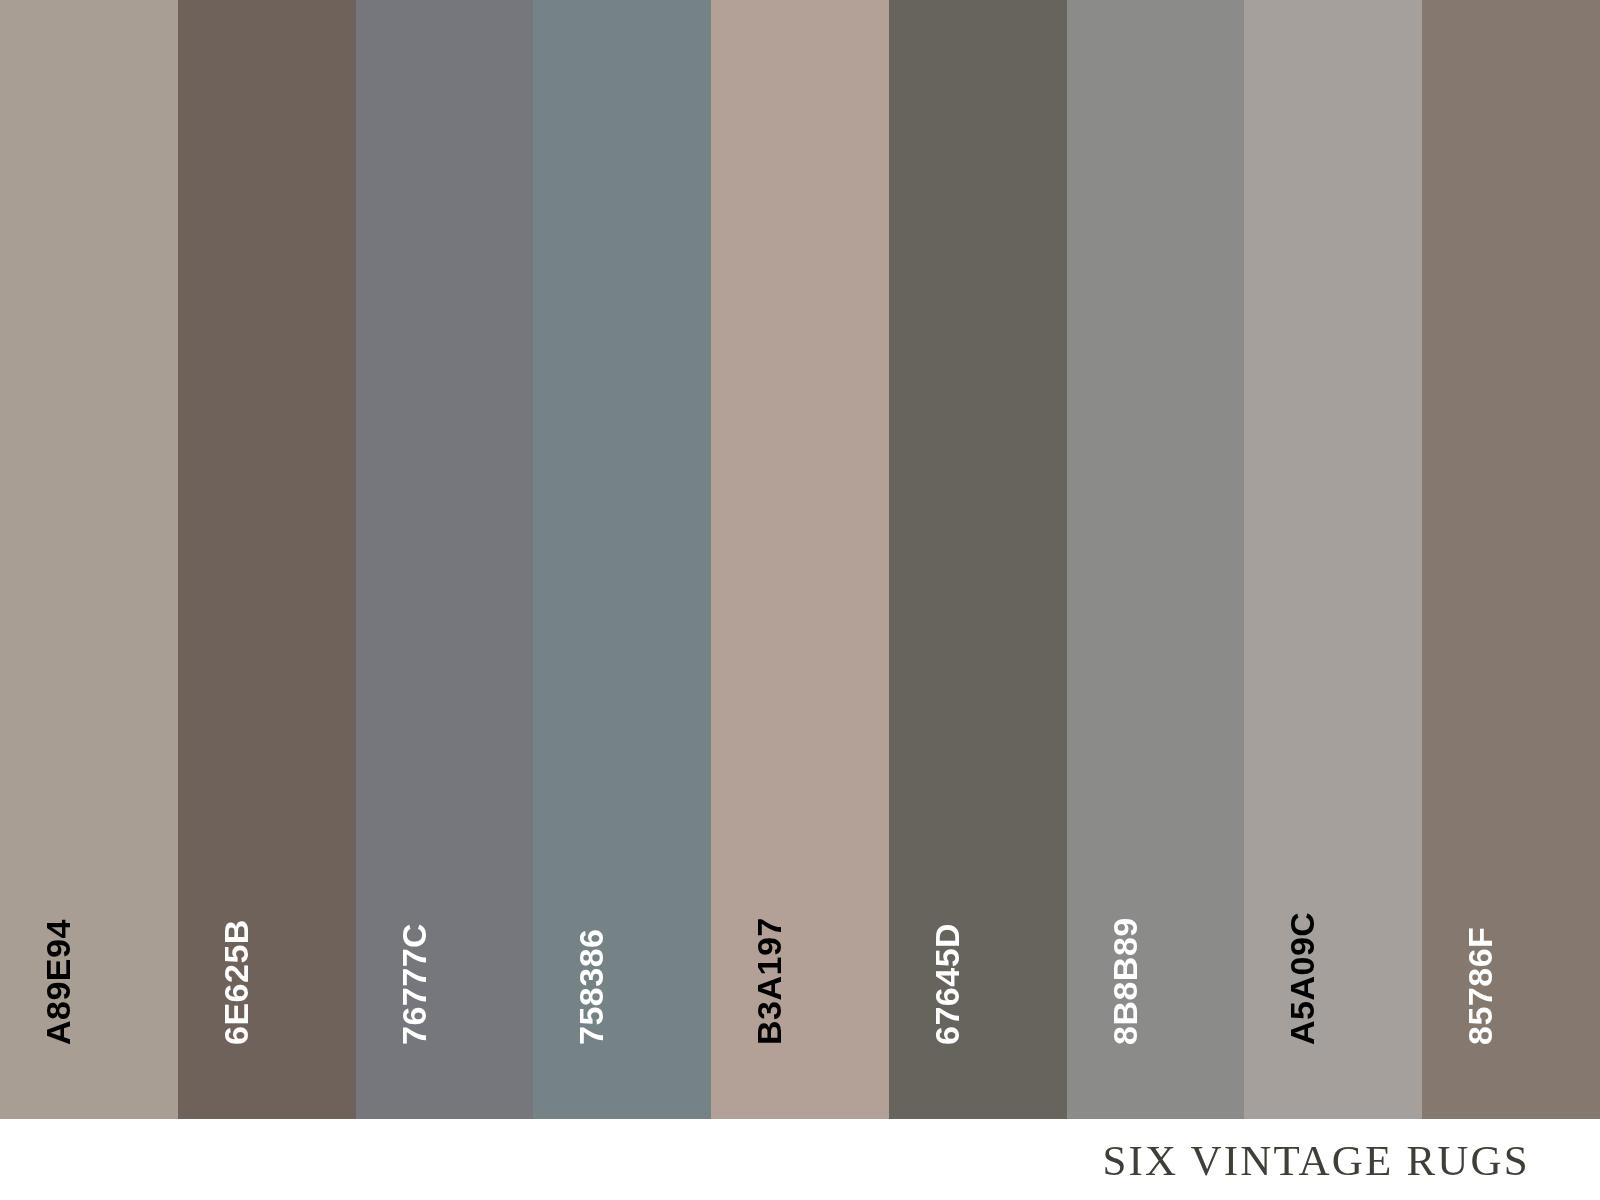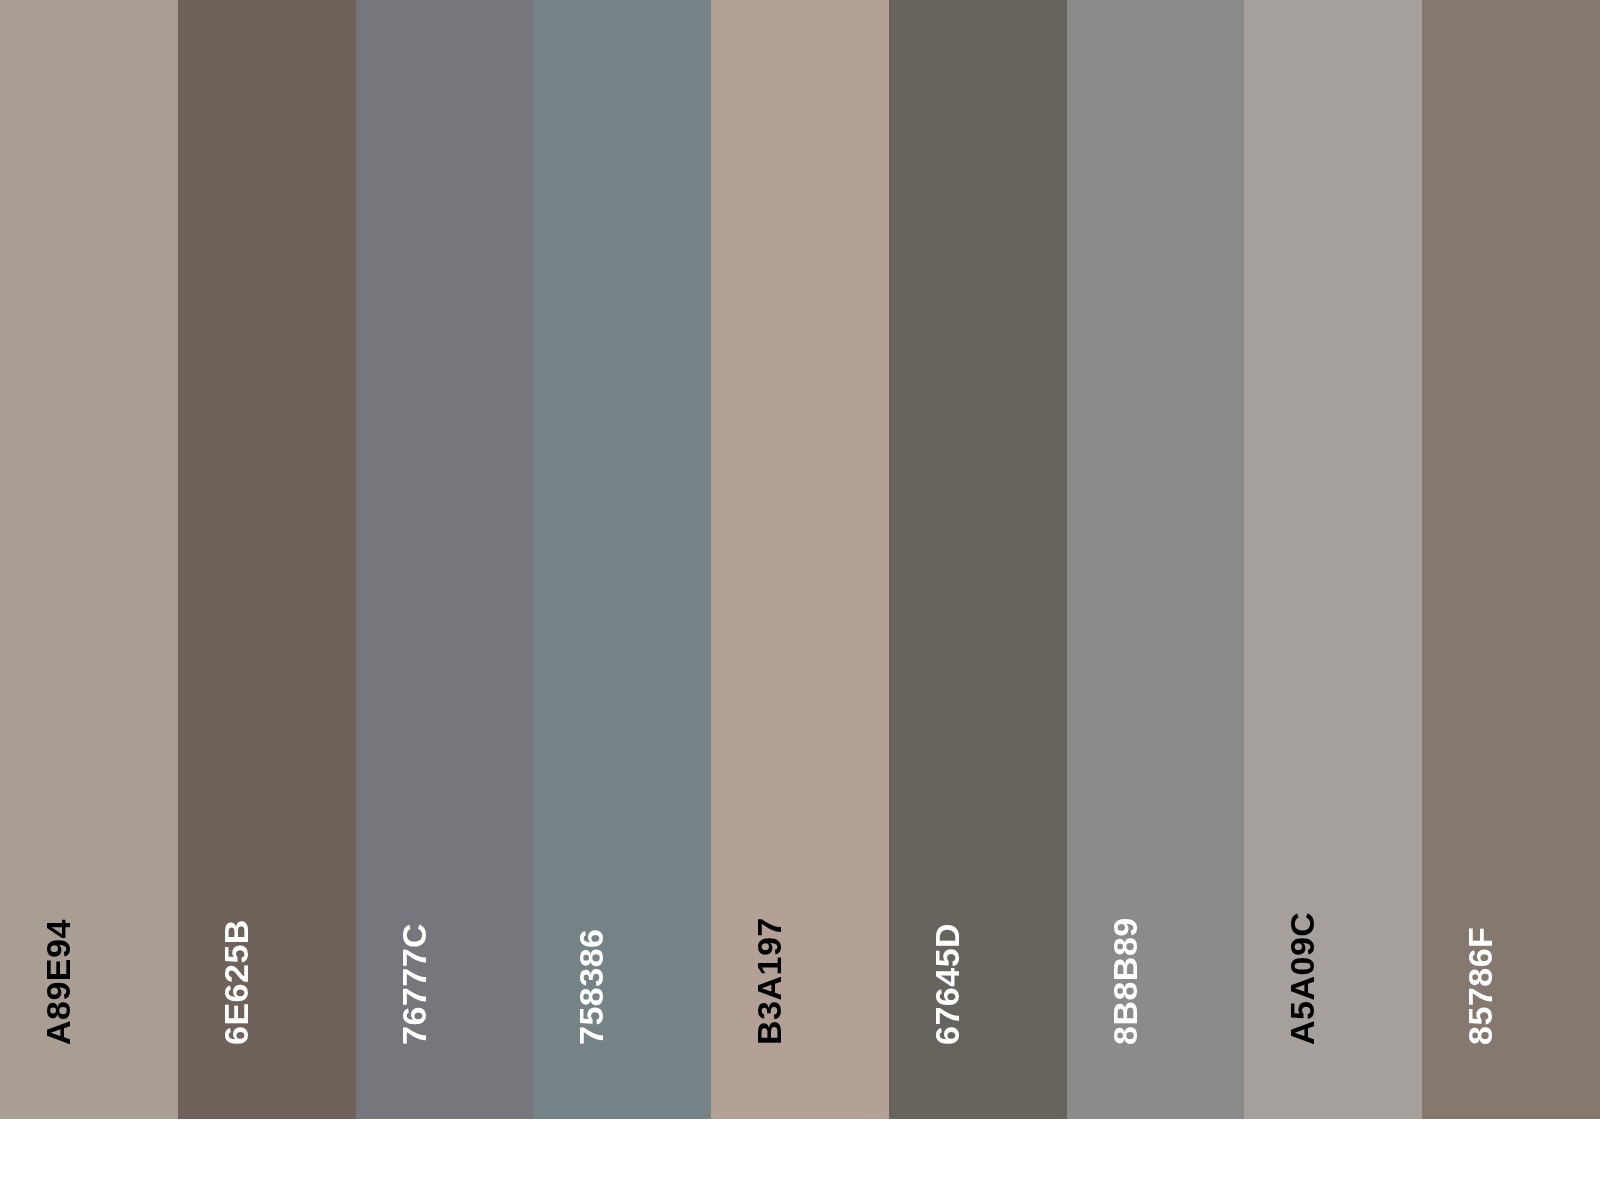--- a/index.html
+++ b/index.html
@@ -101,14 +101,17 @@
         <span class="swatch-label" style="color: rgb(255, 255, 255);">8B8B89</span>
       </div>
       <div class="swatch" style="background: rgb(165, 160, 156);">
         <span class="swatch-label" style="color: rgb(0, 0, 0);">A5A09C</span>
       </div>
       <div class="swatch" style="background: rgb(133, 120, 111);">
         <span class="swatch-label" style="color: rgb(255, 255, 255);">85786F</span>
       </div>
     </div>
 
+  <div id="footer-bar">
+    <div id="brand-wordmark" style="color: rgb(61, 64, 55);">SIX VINTAGE RUGS</div>
+  </div>
 
 </div>
 
 </body></html>

